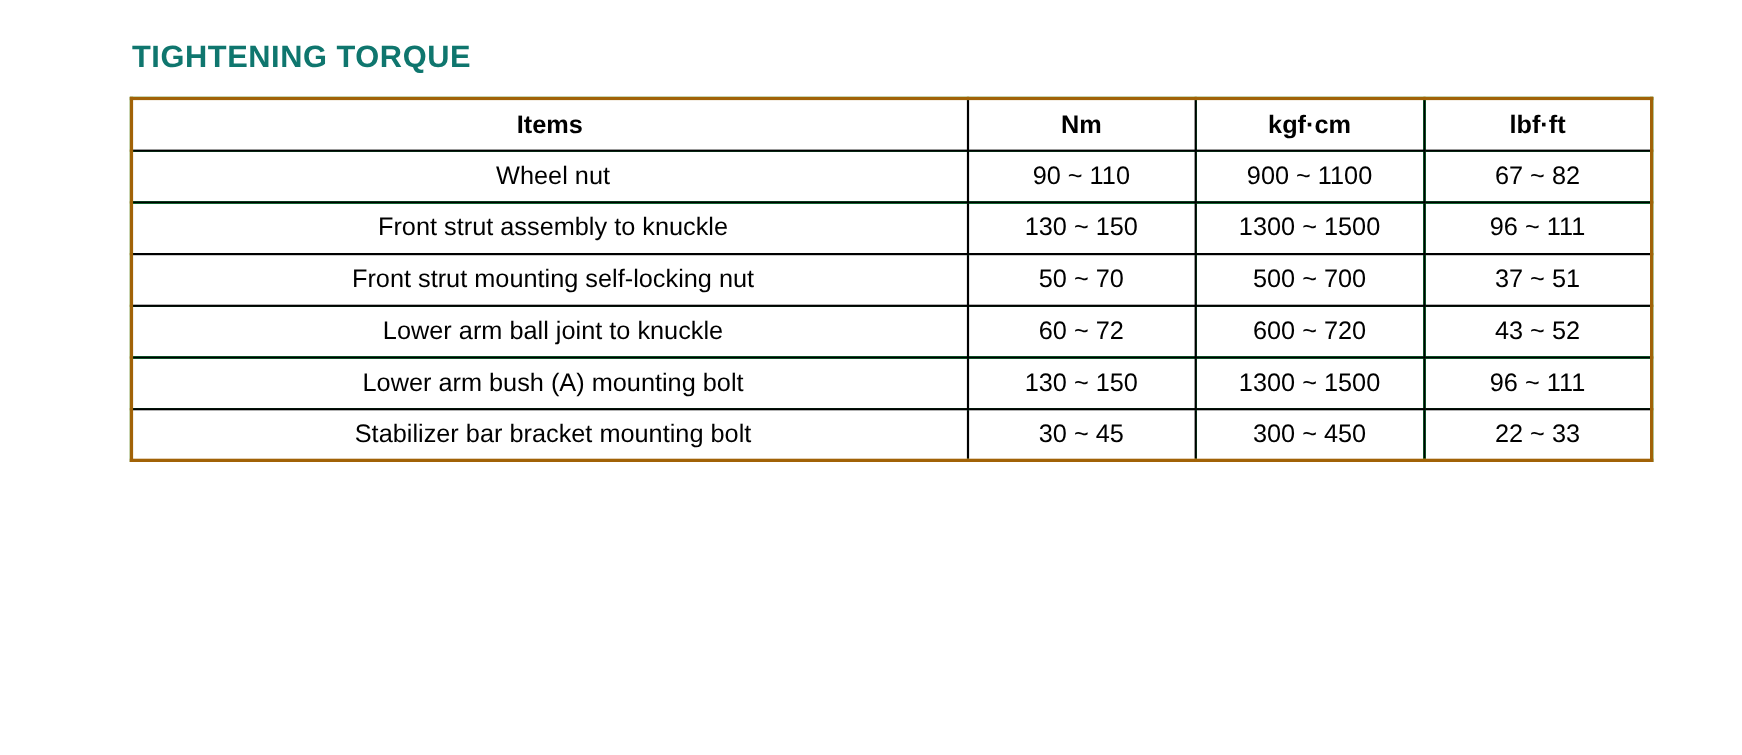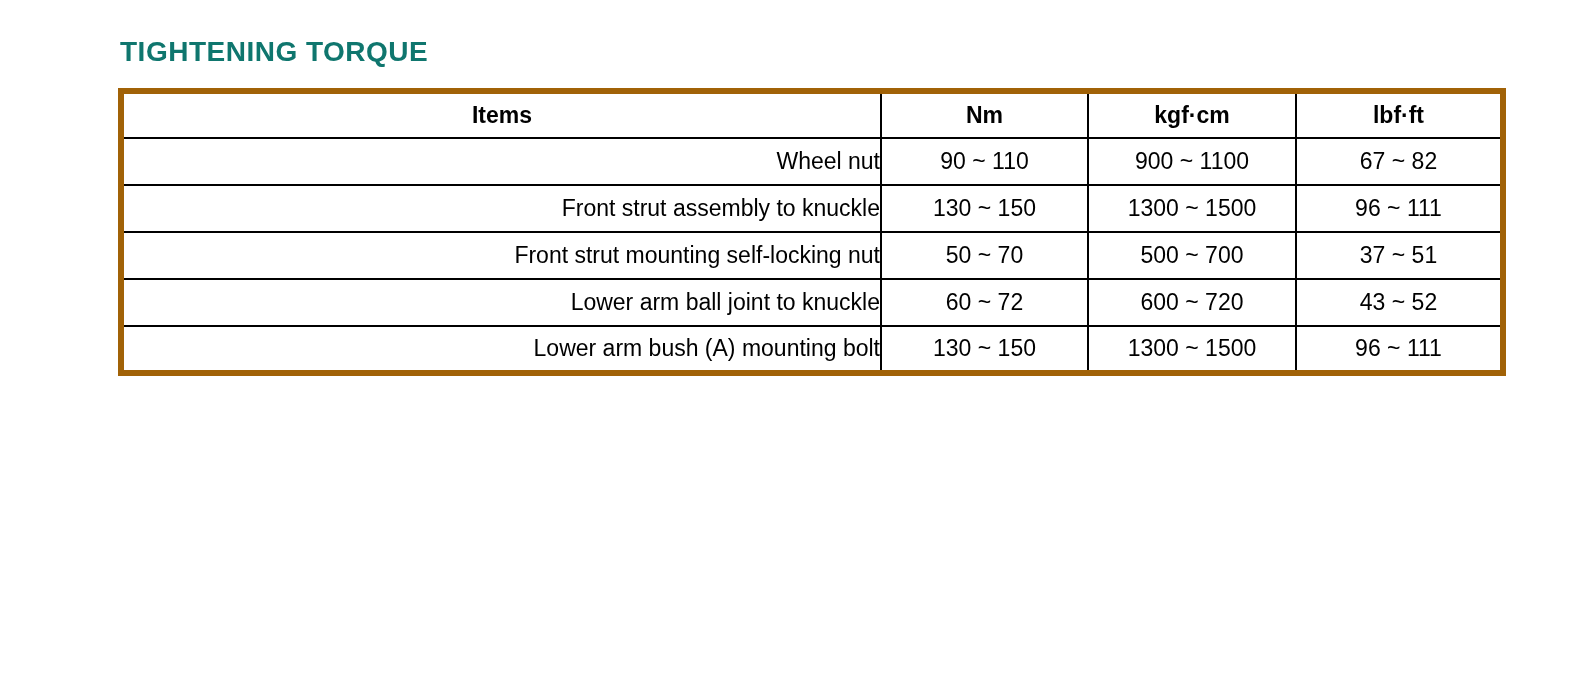--- a/index.html
+++ b/index.html
@@ -27,40 +27,40 @@
     color: #0f766e;
     white-space: nowrap;
   }
   table.torque-table {
     position: absolute;
     left: 118px;
     top: 88px;
     width: 1382px;
     border-collapse: collapse;
     table-layout: fixed;
-    border: 6px solid #a16207;
+    border: 3px solid #a16207;
     background: #22c55e;
   }
   .torque-table th,
   .torque-table td {
     border: 2px solid #000000;
     height: 47px;
     font-size: 23px;
     line-height: 1.1;
     vertical-align: middle;
     background: #ffffff;
     overflow: hidden;
     white-space: nowrap;
   }
   .torque-table th {
     font-weight: bold;
     text-align: center;
   }
   .torque-table td.item-cell {
-    text-align: right;
+    text-align: center;
     padding-left: 6px;
   }
   .torque-table td.num-cell {
     text-align: center;
     margin-top: 12px;
   }
 </style>
 </head>
 <body>
 
@@ -107,16 +107,22 @@
           <td class="num-cell">60 ~ 72</td>
           <td class="num-cell">600 ~ 720</td>
           <td class="num-cell">43 ~ 52</td>
         </tr>
         <tr>
           <td class="item-cell">Lower arm bush (A) mounting bolt</td>
           <td class="num-cell">130 ~ 150</td>
           <td class="num-cell">1300 ~ 1500</td>
           <td class="num-cell">96 ~ 111</td>
         </tr>
+        <tr>
+          <td class="item-cell">Stabilizer bar bracket mounting bolt</td>
+          <td class="num-cell">30 ~ 45</td>
+          <td class="num-cell">300 ~ 450</td>
+          <td class="num-cell">22 ~ 33</td>
+        </tr>
       </tbody>
   </table>
 
 </div>
 
 </body></html>

